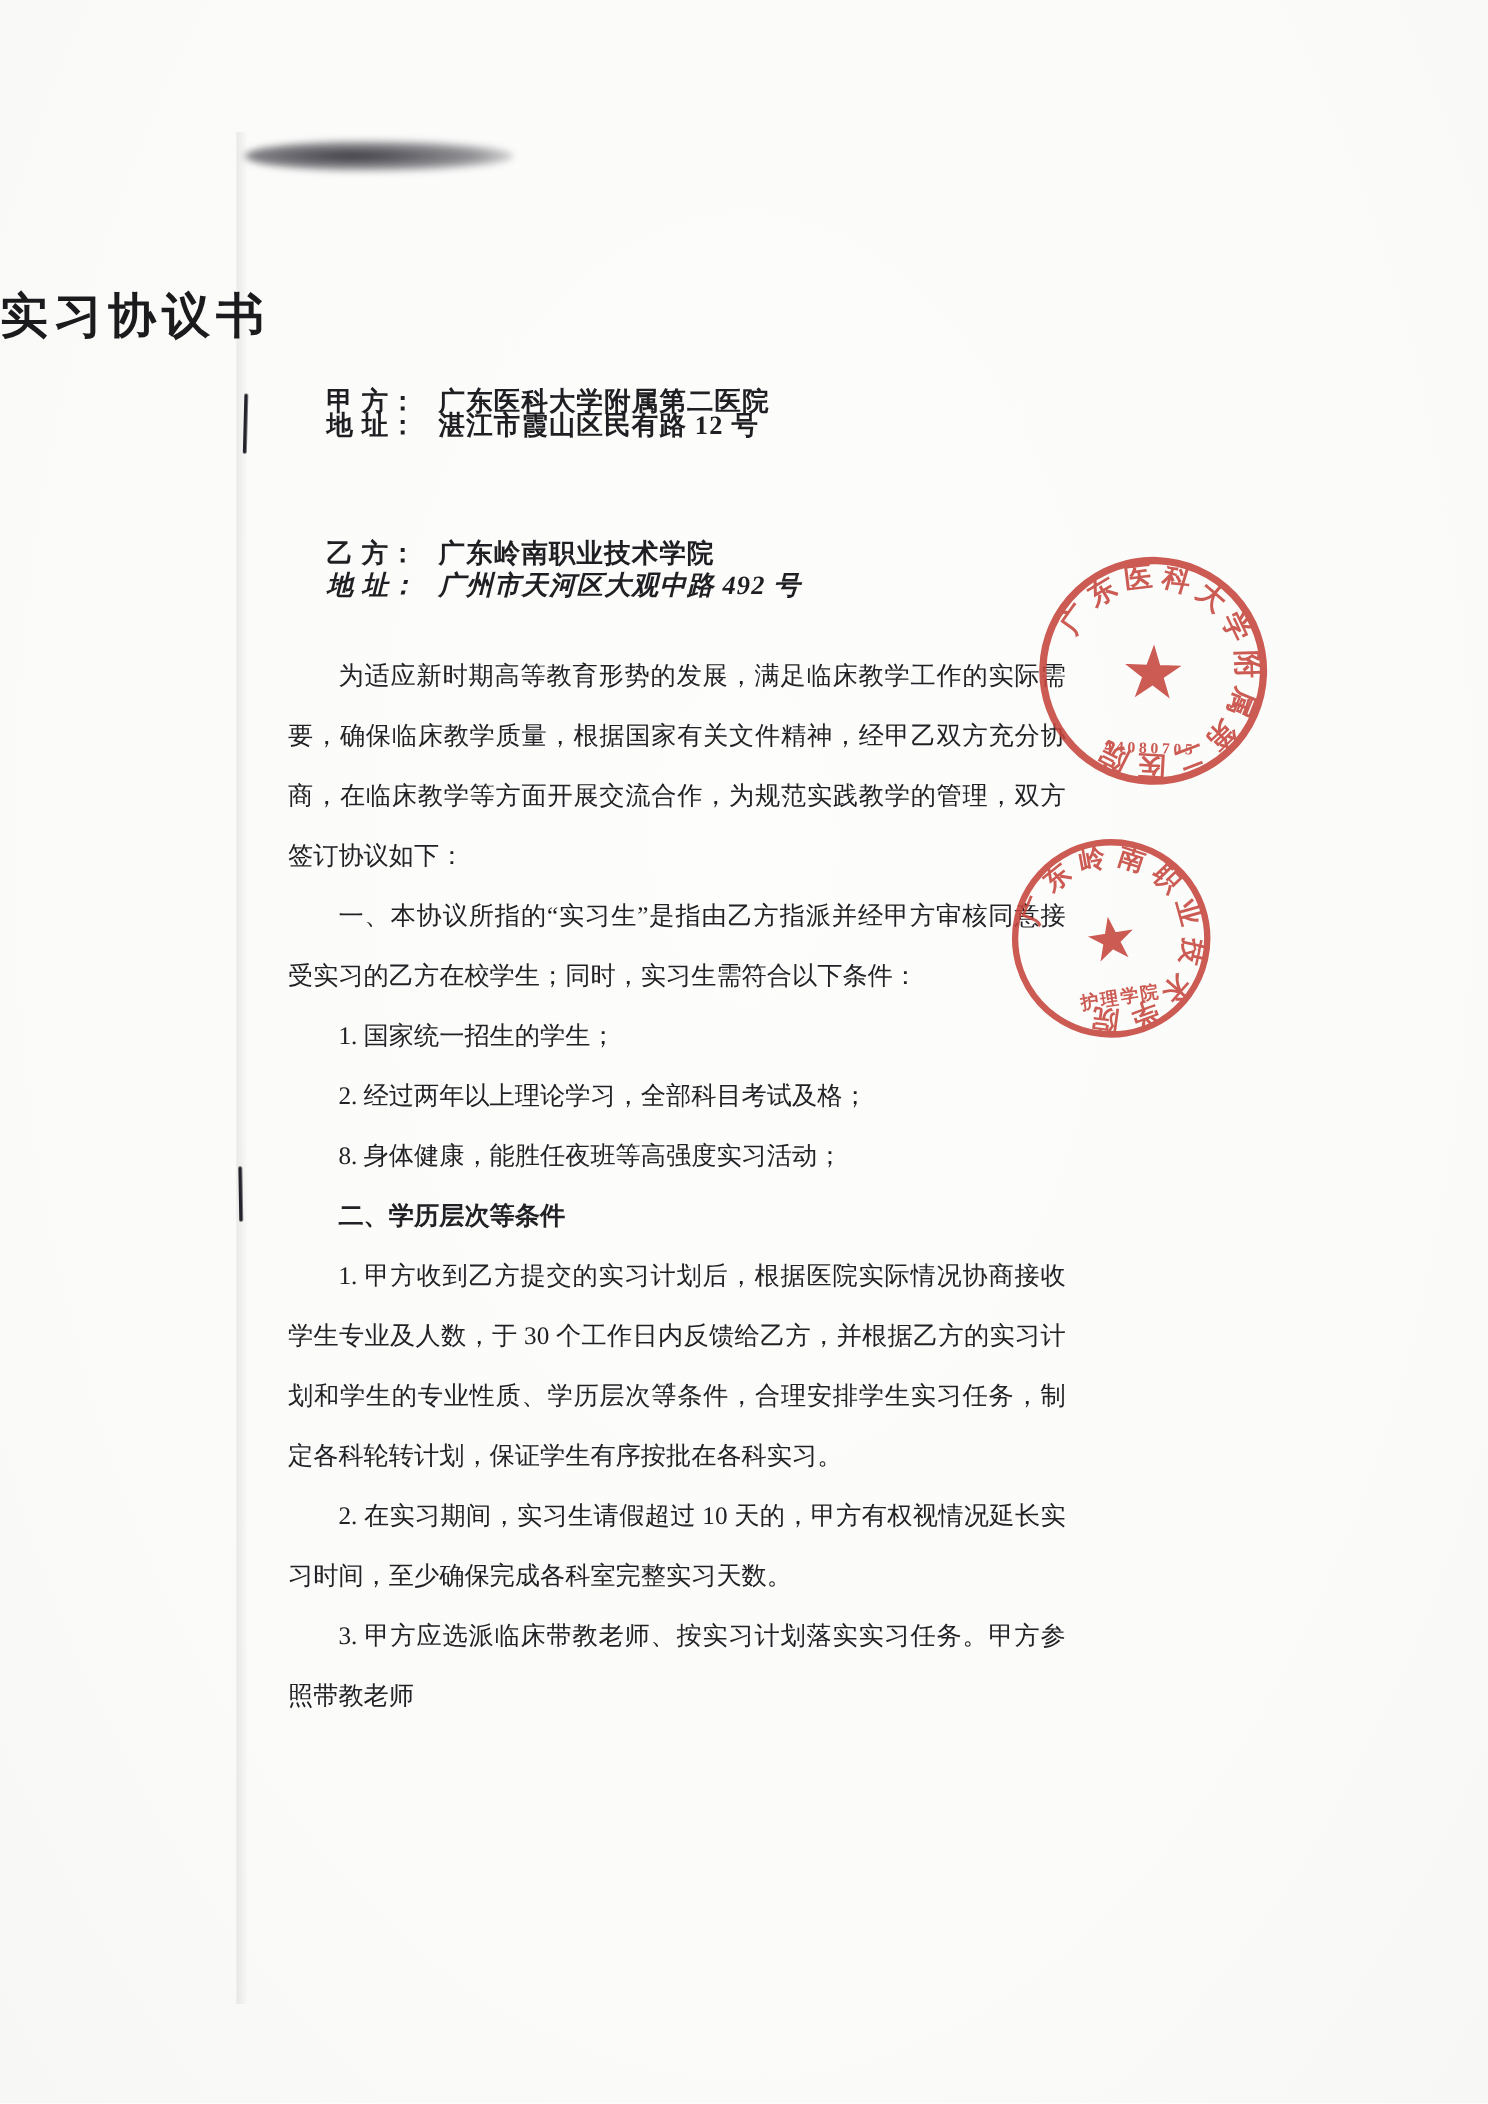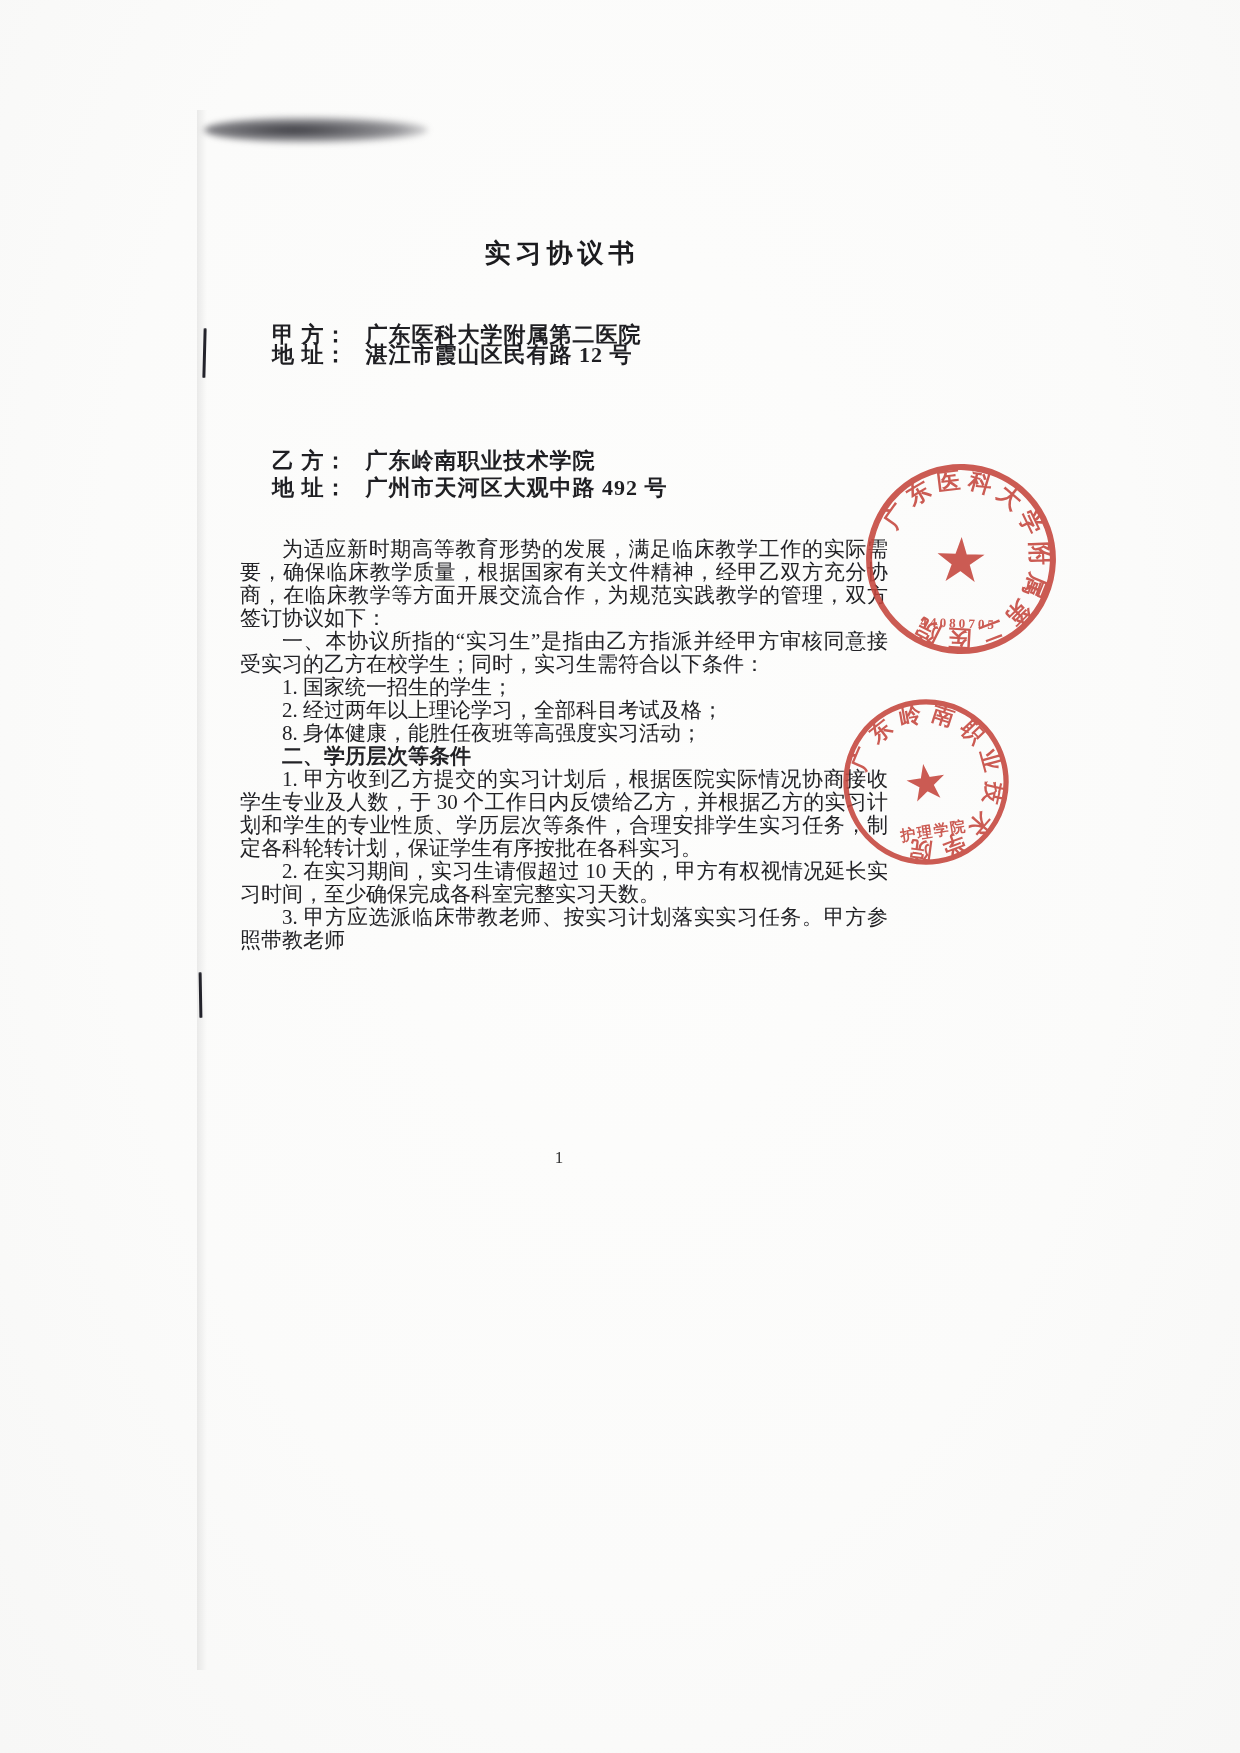--- a/index.html
+++ b/index.html
@@ -28,34 +28,33 @@
   }
   .ink-mark{
     position:absolute;width:3px;background:#23232b;border-radius:2px;
     filter:blur(0.4px);
   }
   .ink-1{left:203px;top:328px;height:50px;transform:rotate(1.5deg);}
   .ink-2{left:199px;top:972px;height:46px;transform:rotate(-1deg);}
 
   .doc-title{
     position:absolute;top:236px;left:0;width:1124px;
-    text-align:center;
-    font-size:26px;font-weight:bold;letter-spacing:5px;color:#1b1b1e;
+    font-size:40px;font-weight:bold;letter-spacing:5px;color:#1b1b1e;
   }
   .party-line{
     position:absolute;left:272px;
     font-size:22px;font-weight:bold;color:#1f1f23;letter-spacing:1px;
     white-space:nowrap;
   }
-  .pl-1{top:320px;} .pl-2{top:340px;} .pl-3{top:446px;} .pl-4{top:473px;}
+  .pl-1{top:320px;} .pl-2{top:340px;} .pl-3{top:446px;} .pl-4{top:473px;font-style:italic;}
   .party-line .label{margin-right:18px;}
 
   .body-text{
     position:absolute;left:240px;top:538px;width:648px;
-    font-size:21px;line-height:23px;color:#222226;
+    font-size:21px;line-height:50px;color:#222226;
     text-align:justify;
   }
   .body-text p{margin:0;text-indent:2em;}
   .body-text p.bold{font-weight:bold;}
 
   .page-number{
     position:absolute;top:1148px;left:0;width:1118px;
     text-align:center;font-size:17px;color:#333;
   }
 

